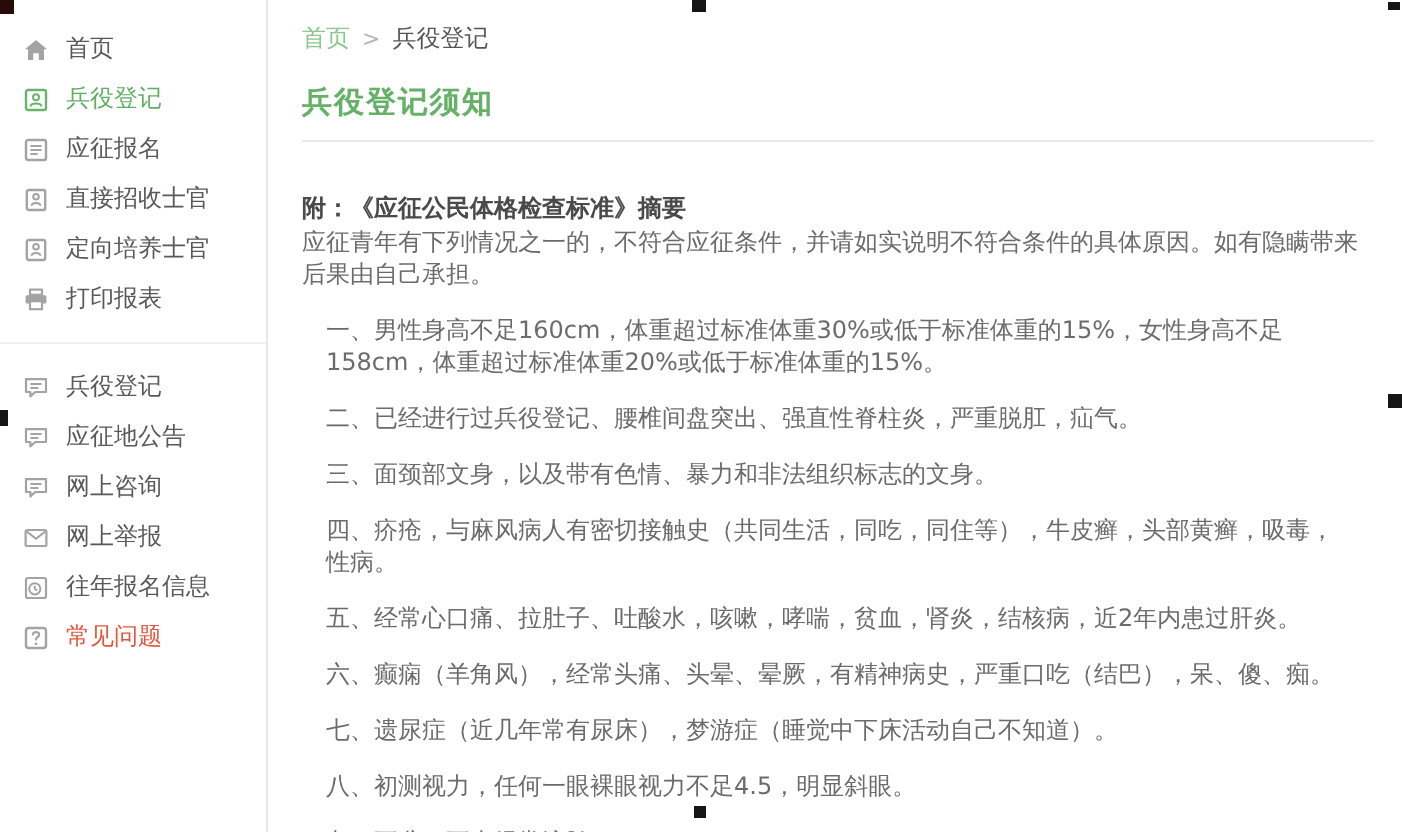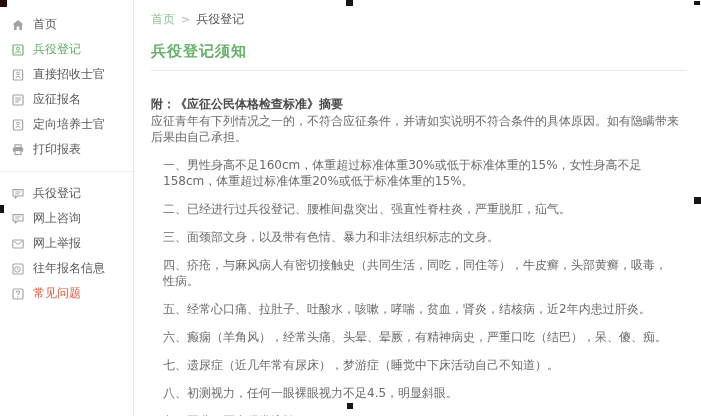--- a/index.html
+++ b/index.html
@@ -69,39 +69,39 @@
           <rect x="2" y="2" width="10" height="10" rx="1" stroke="#6ab36d" stroke-width="1.2"></rect>
           <circle cx="7" cy="5.6" r="1.5" stroke="#6ab36d" stroke-width="1"></circle>
           <path d="M4.3 10.3 C4.3 8.2 9.7 8.2 9.7 10.3" stroke="#6ab36d" stroke-width="1"></path>
         </svg>
       </span>
     <span>兵役登记</span>
   </div>
   <div class="side-item">
     <span class="icon">
         <svg width="14" height="14" viewBox="0 0 14 14" fill="none" xmlns="http://www.w3.org/2000/svg">
+          <rect x="2" y="2" width="10" height="10" rx="1" stroke="#a3a3a3" stroke-width="1.2"></rect>
+          <path d="M4.2 5 H9.8 M4.2 7 H9.8 M4.2 9 H7.8" stroke="#a3a3a3" stroke-width="1"></path>
+        </svg>
+      </span>
+    <span>应征报名</span>
+  </div>
+  <div class="side-item">
+    <span class="icon">
+        <svg width="14" height="14" viewBox="0 0 14 14" fill="none" xmlns="http://www.w3.org/2000/svg">
           <rect x="2.4" y="2" width="9.2" height="10" rx="1" stroke="#a3a3a3" stroke-width="1.2"></rect>
           <circle cx="7" cy="5.4" r="1.4" stroke="#a3a3a3" stroke-width="1"></circle>
           <path d="M4.8 9.9 C4.8 8 9.2 8 9.2 9.9" stroke="#a3a3a3" stroke-width="1"></path>
         </svg>
       </span>
     <span>直接招收士官</span>
   </div>
   <div class="side-item">
     <span class="icon">
         <svg width="14" height="14" viewBox="0 0 14 14" fill="none" xmlns="http://www.w3.org/2000/svg">
-          <rect x="2" y="2" width="10" height="10" rx="1" stroke="#a3a3a3" stroke-width="1.2"></rect>
-          <path d="M4.2 5 H9.8 M4.2 7 H9.8 M4.2 9 H7.8" stroke="#a3a3a3" stroke-width="1"></path>
-        </svg>
-      </span>
-    <span>应征报名</span>
-  </div>
-  <div class="side-item">
-    <span class="icon">
-        <svg width="14" height="14" viewBox="0 0 14 14" fill="none" xmlns="http://www.w3.org/2000/svg">
           <rect x="2.4" y="2" width="9.2" height="10" rx="1" stroke="#a3a3a3" stroke-width="1.2"></rect>
           <circle cx="7" cy="5.4" r="1.4" stroke="#a3a3a3" stroke-width="1"></circle>
           <path d="M4.8 9.9 C4.8 8 9.2 8 9.2 9.9" stroke="#a3a3a3" stroke-width="1"></path>
         </svg>
       </span>
     <span>定向培养士官</span>
   </div>
   <div class="side-item">
     <span class="icon">
         <svg width="14" height="14" viewBox="0 0 14 14" fill="none" xmlns="http://www.w3.org/2000/svg">
@@ -116,20 +116,29 @@
   <hr class="side-divider">
 
   <div class="side-item">
     <span class="icon">
         <svg width="14" height="14" viewBox="0 0 14 14" fill="none" xmlns="http://www.w3.org/2000/svg">
           <path d="M2 2.6 H12 V9 H6.6 L4.2 11.2 V9 H2 Z" stroke="#a3a3a3" stroke-width="1.1" stroke-linejoin="round"></path>
           <path d="M4.2 5 H9.8 M4.2 7 H8.2" stroke="#a3a3a3" stroke-width="0.9"></path>
         </svg>
       </span>
     <span>兵役登记</span>
+  </div>
+  <div class="side-item">
+    <span class="icon">
+        <svg width="14" height="14" viewBox="0 0 14 14" fill="none" xmlns="http://www.w3.org/2000/svg">
+          <path d="M2 2.6 H12 V9 H6.6 L4.2 11.2 V9 H2 Z" stroke="#a3a3a3" stroke-width="1.1" stroke-linejoin="round"></path>
+          <path d="M4.2 5 H9.8 M4.2 7 H8.2" stroke="#a3a3a3" stroke-width="0.9"></path>
+        </svg>
+      </span>
+    <span>应征地公告</span>
   </div>
   <div class="side-item">
     <span class="icon">
         <svg width="14" height="14" viewBox="0 0 14 14" fill="none" xmlns="http://www.w3.org/2000/svg">
           <path d="M2 2.6 H12 V9 H6.6 L4.2 11.2 V9 H2 Z" stroke="#a3a3a3" stroke-width="1.1" stroke-linejoin="round"></path>
           <path d="M4.2 5 H9.8 M4.2 7 H8.2" stroke="#a3a3a3" stroke-width="0.9"></path>
         </svg>
       </span>
     <span>网上咨询</span>
   </div>

